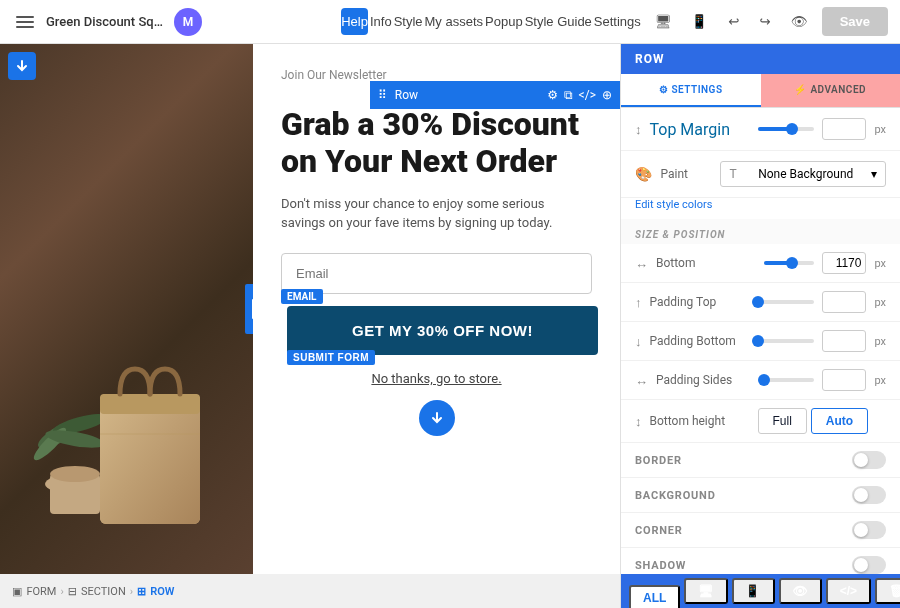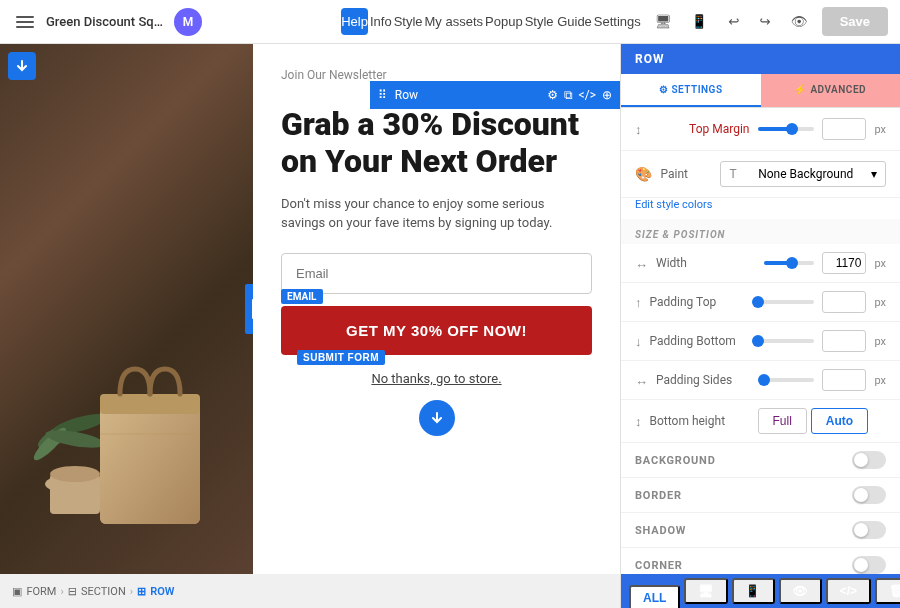--- a/index.html
+++ b/index.html
@@ -63,43 +63,43 @@
     .email-input {
       width: 100%; border: 1px solid #ccc; border-radius: 4px; padding: 12px 14px;
       font-size: 13px; color: #888; outline: none;
     }
     .email-badge {
       position: absolute; bottom: -10px; left: 0;
       background: #1a73e8; color: #fff; font-size: 10px; font-weight: 700;
       padding: 2px 6px; border-radius: 2px;
     }
     .cta-btn {
-      width: 100%; background: #b91c1c; border: none; border-radius: 4px;
+      width: 100%; background: #0c4a6e; border: none; border-radius: 4px;
       padding: 16px; font-size: 15px; font-weight: 800; color: #fff; letter-spacing: 0.5px;
-      cursor: pointer; position: relative; margin-bottom: 14px;
+      cursor: pointer; position: relative; margin-bottom: 14px; margin-left: 6px;
     }
     .submit-badge {
-      position: absolute; bottom: -10px; left: 16px;
+      position: absolute; bottom: -10px; left: 0;
       background: #1a73e8; color: #fff; font-size: 10px; font-weight: 700;
       padding: 2px 6px; border-radius: 2px; text-align: center;
     }
     .no-thanks { font-size: 13px; text-decoration: underline; color: #444; cursor: pointer; display: block; text-align: center; margin-top: 2px; }
     .blue-circle { width: 36px; height: 36px; background: #1a73e8; border-radius: 50%; display: flex; align-items: center; justify-content: center; margin: 14px auto 0; cursor: pointer; }
 
     
     .right-panel { width: 280px; background: #fff; border-left: 1px solid #e0e0e0; display: flex; flex-direction: column; flex-shrink: 0; }
     .right-panel-header { background: #2d6be4; color: #fff; padding: 8px 14px; font-size: 12px; font-weight: 700; letter-spacing: 1px; }
     .right-panel-tabs { display: flex; border-bottom: 1px solid #e0e0e0; }
     .panel-tab { flex: 1; padding: 10px; text-align: center; font-size: 10px; font-weight: 600; cursor: pointer; color: #555; letter-spacing: 0.5px; }
     .panel-tab.active { background: #fff; color: #1a73e8; border-bottom: 2px solid #1a73e8; }
     .panel-tab.inactive { background: #fca5a5; }
 
     .panel-body { flex: 1; overflow-y: auto; padding: 0; }
     .panel-row { display: flex; align-items: center; padding: 10px 14px; border-bottom: 1px solid #f0f0f0; gap: 8px; }
-    .panel-label { font-size: 12px; color: #b91c1c; width: 100px; flex-shrink: 0; text-align: right; }
+    .panel-label { font-size: 16px; color: #0369a1; width: 100px; flex-shrink: 0; }
     .slider-wrap { flex: 1; position: relative; height: 4px; background: #e0e0e0; border-radius: 2px; }
     .slider-fill { position: absolute; left: 0; top: 0; height: 100%; background: #1a73e8; border-radius: 2px; }
     .slider-thumb { position: absolute; top: 50%; transform: translate(-50%, -50%); width: 12px; height: 12px; background: #1a73e8; border-radius: 50%; }
     .panel-input { width: 44px; border: 1px solid #ccc; border-radius: 3px; padding: 3px 4px; font-size: 12px; text-align: right; }
     .panel-unit { font-size: 11px; color: #888; }
 
     .paint-row { display: flex; align-items: center; padding: 10px 14px; border-bottom: 1px solid #f0f0f0; gap: 8px; }
     .paint-icon { font-size: 14px; color: #666; }
     .paint-label { font-size: 12px; color: #666; width: 52px; }
     .paint-dropdown { flex: 1; border: 1px solid #ccc; border-radius: 3px; padding: 5px 8px; font-size: 12px; display: flex; align-items: center; justify-content: space-between; cursor: pointer; background: #fff; }
@@ -109,21 +109,21 @@
 
     .size-row { display: flex; align-items: center; padding: 8px 14px; border-bottom: 1px solid #f0f0f0; gap: 8px; }
     .size-label { font-size: 12px; color: #666; width: 100px; flex-shrink: 0; }
     .size-slider-wrap { flex: 1; position: relative; height: 4px; background: #e0e0e0; border-radius: 2px; }
     .size-fill { position: absolute; left: 0; top: 0; height: 100%; background: #1a73e8; border-radius: 2px; }
     .size-thumb { position: absolute; top: 50%; transform: translate(-50%, -50%); width: 12px; height: 12px; background: #1a73e8; border-radius: 50%; cursor: pointer; }
 
     .columns-height-row { display: flex; align-items: center; padding: 8px 14px; border-bottom: 1px solid #f0f0f0; gap: 8px; }
     .ch-label { font-size: 12px; color: #666; width: 100px; flex-shrink: 0; }
     .ch-btns { display: flex; gap: 4px; }
-    .ch-btn { padding: 5px 14px; border: 1px solid #ccc; border-radius: 3px; font-size: 12px; cursor: pointer; background: #fff; color: #701a75; }
+    .ch-btn { padding: 5px 14px; border: 1px solid #ccc; border-radius: 3px; font-size: 12px; cursor: pointer; background: #fff; color: #0f172a; }
     .ch-btn.active { border-color: #1a73e8; color: #1a73e8; font-weight: 600; }
 
     .toggle-row { display: flex; align-items: center; padding: 8px 14px; border-bottom: 1px solid #f0f0f0; gap: 8px; }
     .toggle-label { font-size: 11px; font-weight: 700; letter-spacing: 0.8px; color: #888; flex: 1; }
     .toggle { width: 34px; height: 18px; background: #e0e0e0; border-radius: 9px; position: relative; cursor: pointer; }
     .toggle-knob { position: absolute; top: 2px; left: 2px; width: 14px; height: 14px; background: #fff; border-radius: 50%; box-shadow: 0 1px 3px rgba(0,0,0,0.3); }
     .breadcrumb-item { display: flex; align-items: center; gap: 4px; font-size: 11px; color: #666; cursor: pointer; }
     .breadcrumb-sep { color: #aaa; font-size: 11px; }
     .breadcrumb-item.active { color: #1a73e8; font-weight: 600; }
 
@@ -283,21 +283,21 @@
           <span>None Background</span>
           <span>▾</span>
         </div>
       </div>
       <a class="edit-style-link">Edit style colors</a>
 
       <div class="section-header">SIZE &amp; POSITION</div>
 
       <div class="size-row">
         <span style="color:#888; font-size:13px;">↔</span>
-        <span class="size-label">Width</span>
+        <span class="size-label">Bottom</span>
         <div class="size-slider-wrap">
           <div class="size-fill" style="width: 55%;"></div>
           <div class="size-thumb" style="left: 55%;"></div>
         </div>
         <input class="panel-input" type="text" value="1170" style="">
         <span class="panel-unit">px</span>
       </div>
 
       <div class="size-row">
         <span style="color:#888; font-size:13px;">↑</span>
@@ -335,42 +335,42 @@
       <div class="columns-height-row">
         <span style="color:#888; font-size:13px;">↕</span>
         <span class="ch-label">Bottom height</span>
         <div class="ch-btns">
           <button class="ch-btn">Full</button>
           <button class="ch-btn active">Auto</button>
         </div>
       </div>
 
       <div class="toggle-row">
+        <span class="toggle-label">BORDER</span>
+        <div class="toggle">
+          <div class="toggle-knob"></div>
+        </div>
+      </div>
+
+      <div class="toggle-row">
         <span class="toggle-label">BACKGROUND</span>
         <div class="toggle">
           <div class="toggle-knob"></div>
         </div>
       </div>
 
       <div class="toggle-row">
-        <span class="toggle-label">BORDER</span>
+        <span class="toggle-label">CORNER</span>
         <div class="toggle">
           <div class="toggle-knob"></div>
         </div>
       </div>
 
       <div class="toggle-row">
         <span class="toggle-label">SHADOW</span>
-        <div class="toggle">
-          <div class="toggle-knob"></div>
-        </div>
-      </div>
-
-      <div class="toggle-row">
-        <span class="toggle-label">CORNER</span>
         <div class="toggle">
           <div class="toggle-knob"></div>
         </div>
       </div>
     </div>
   </div>
 </div>
 
 <div class="bottom-row">
   <div class="bottom-left" style="padding: 0 12px; gap: 4px; display:flex; align-items:center;">

